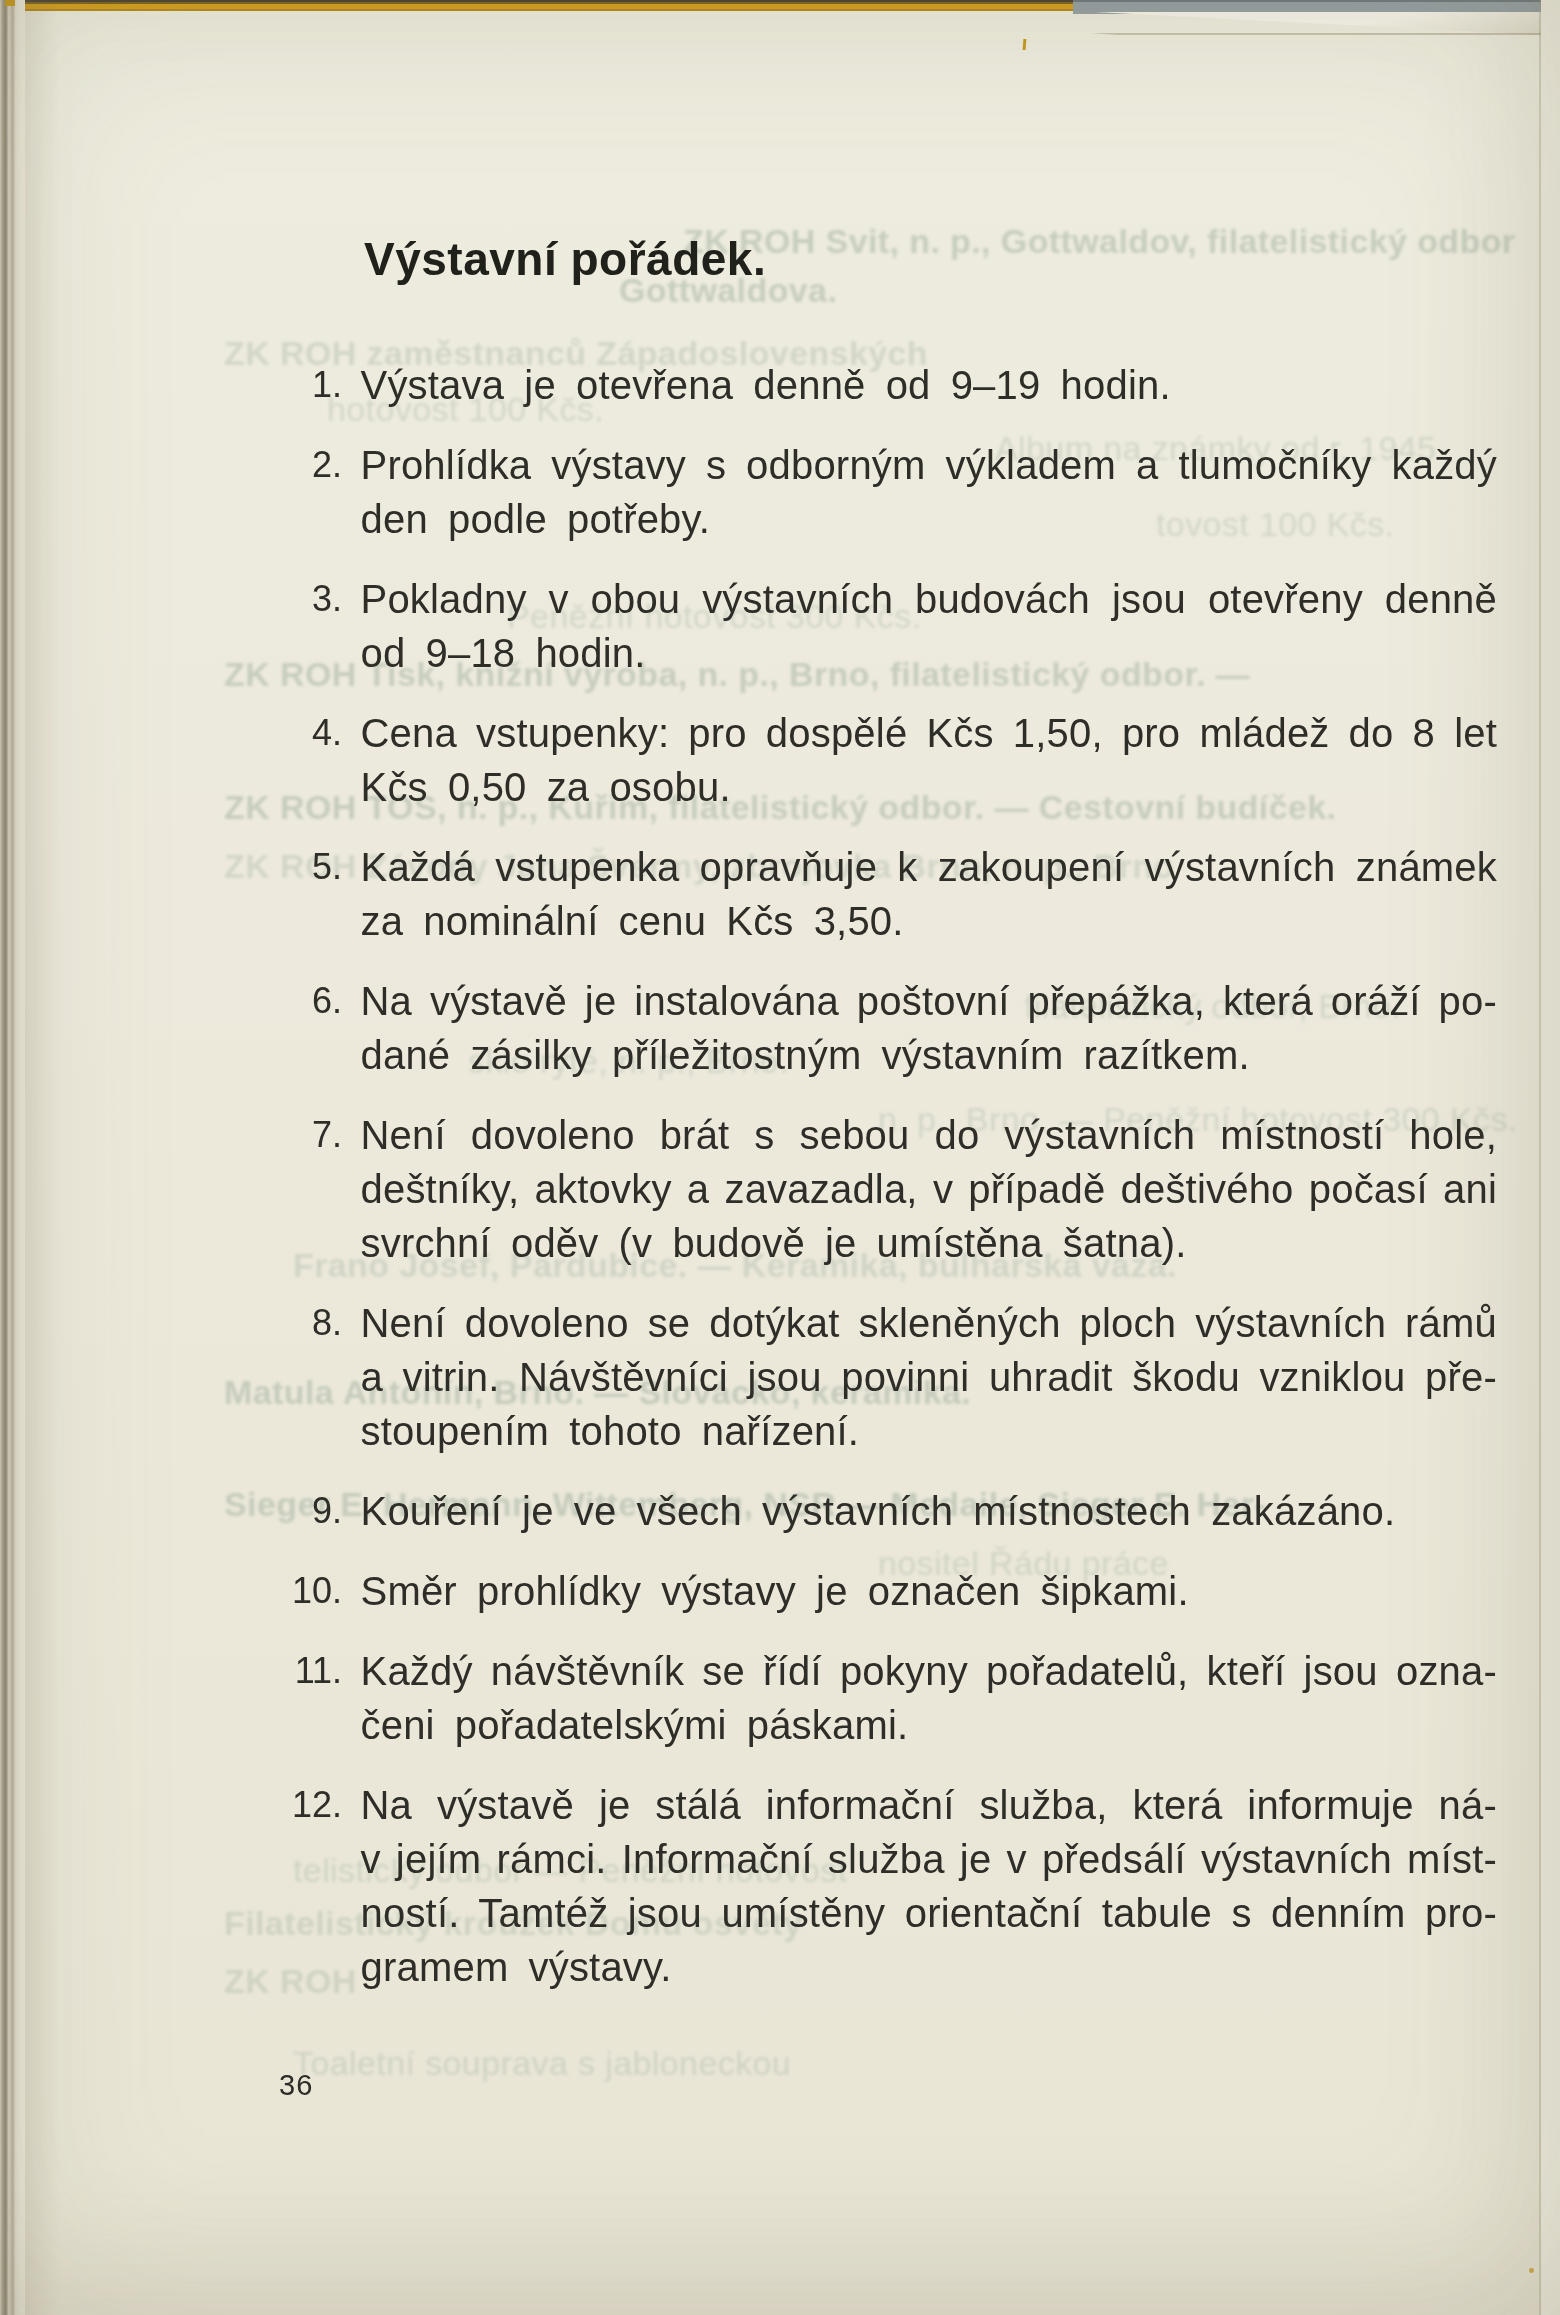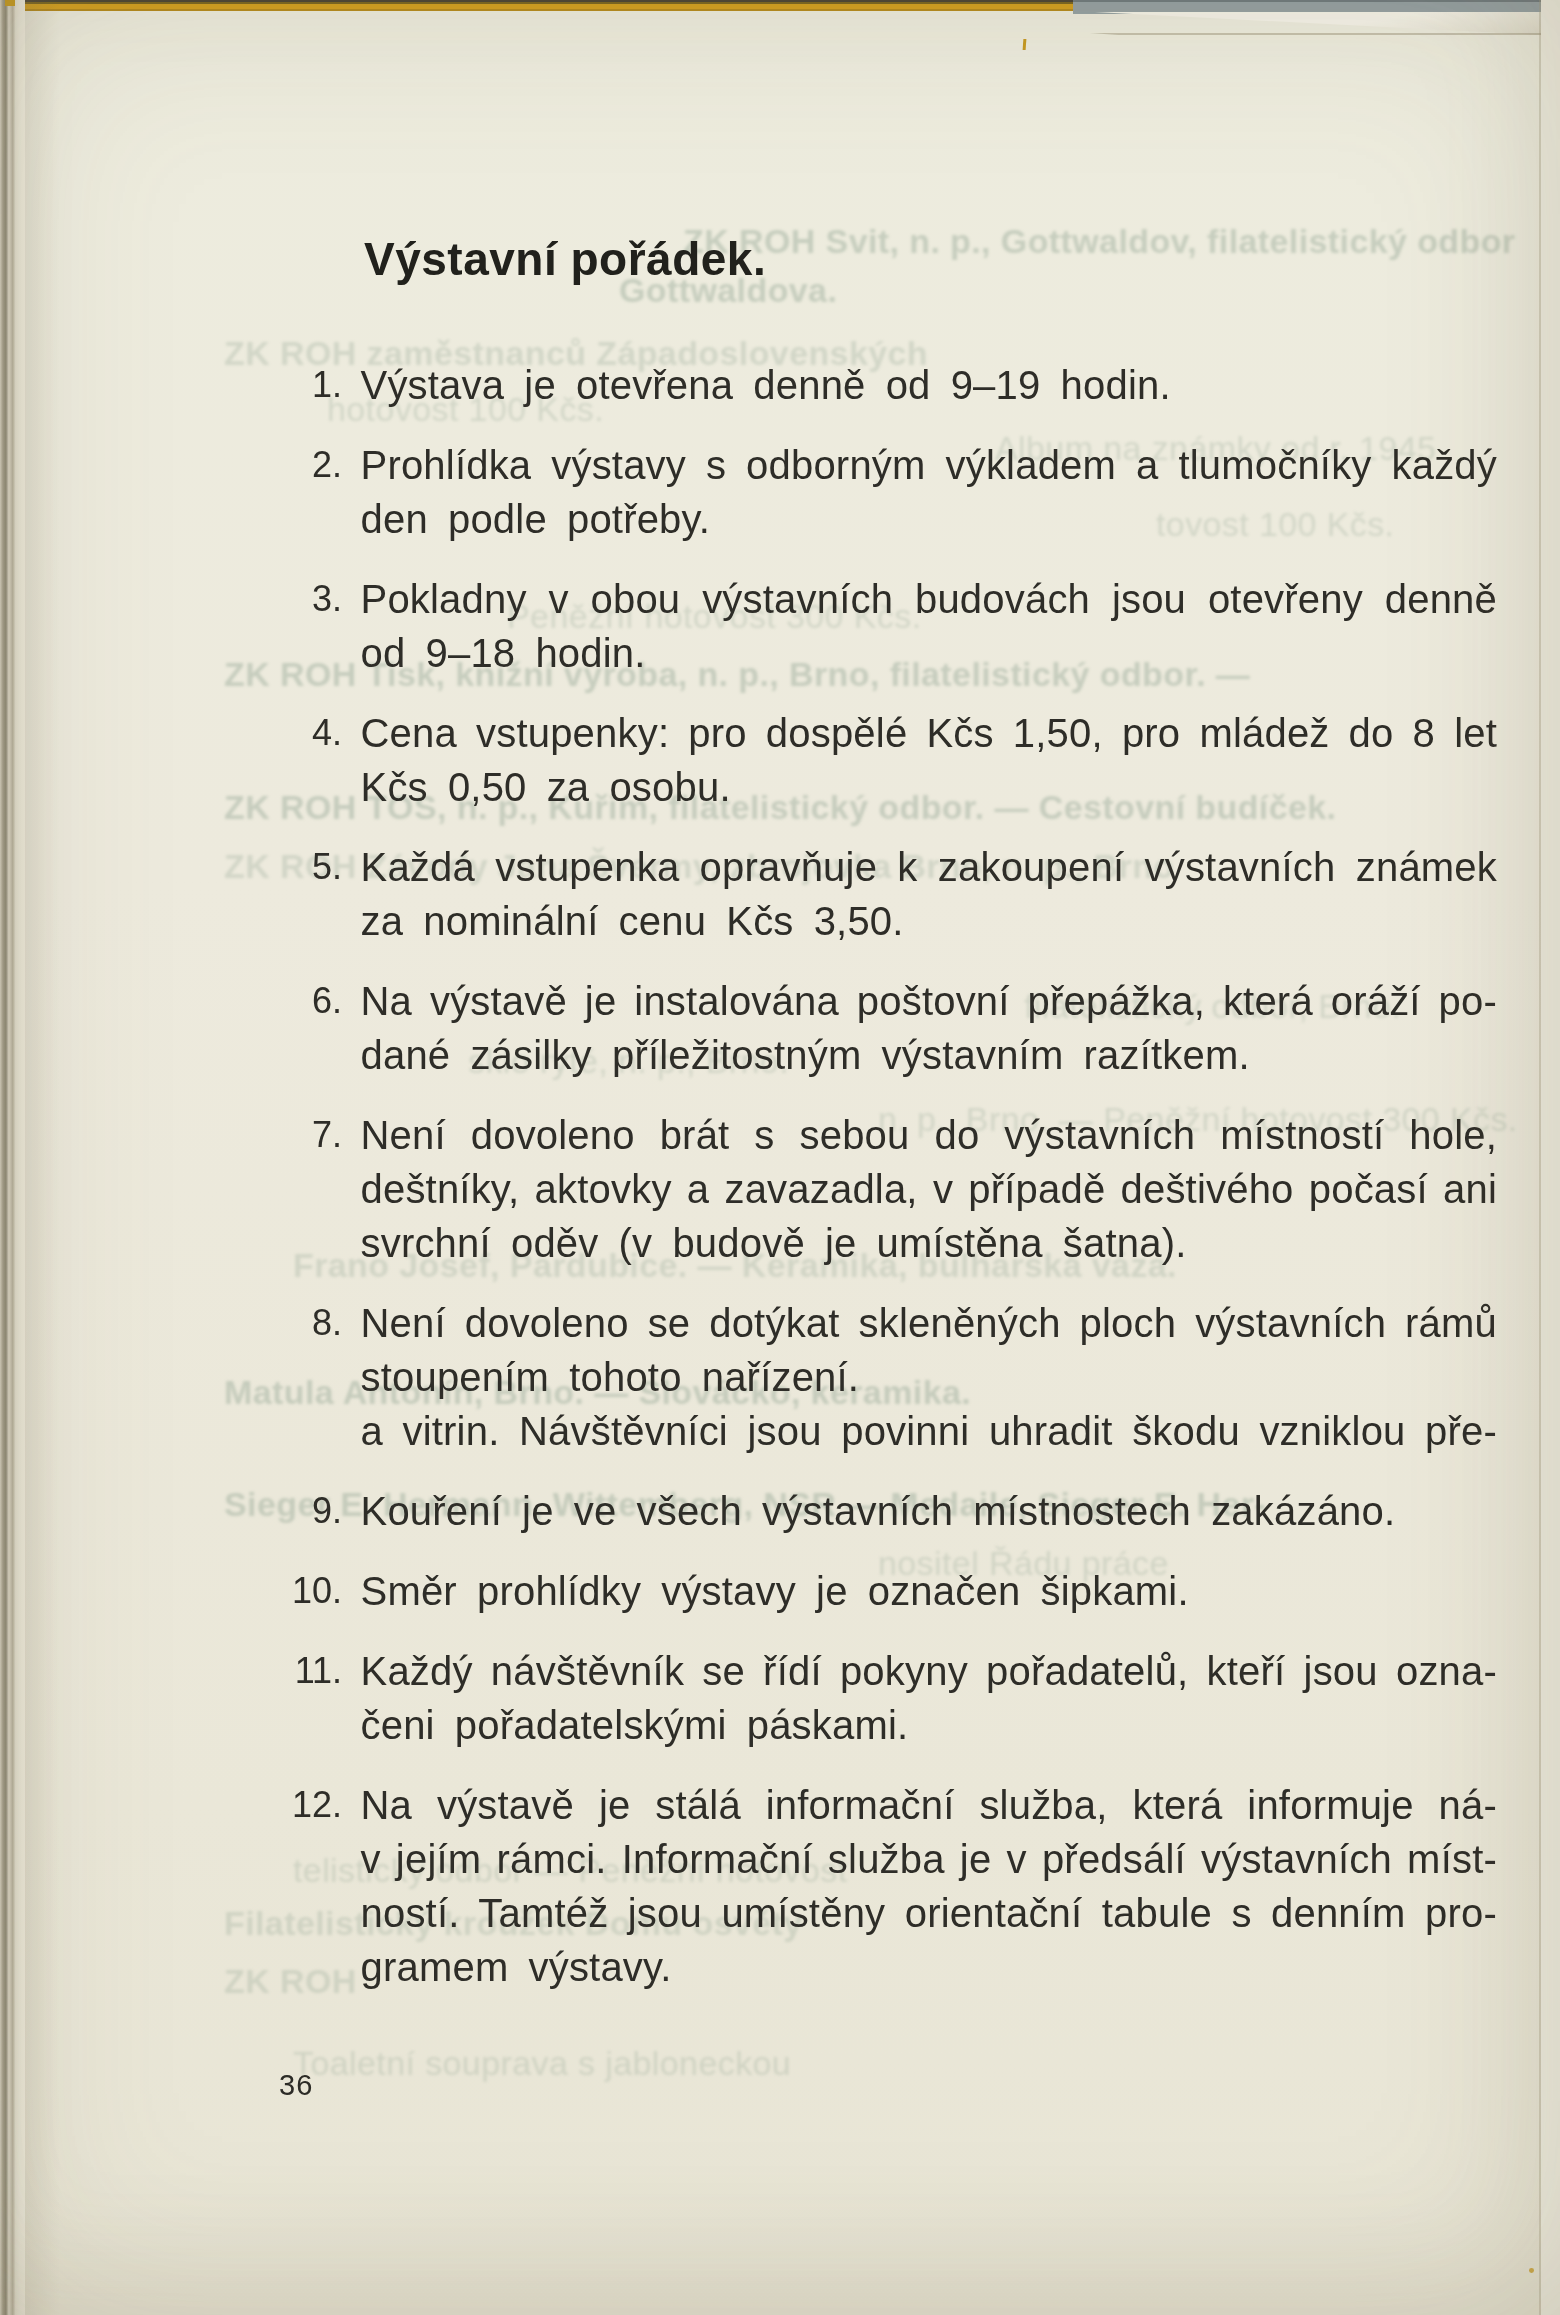--- a/index.html
+++ b/index.html
@@ -150,22 +150,22 @@
         <div class="line">Není dovoleno brát s sebou do výstavních místností hole,</div>
         <div class="line">deštníky, aktovky a zavazadla, v případě deštivého počasí ani</div>
         <div class="line last">svrchní oděv (v budově je umístěna šatna).</div>
       </div>
     </div>
 
     <div class="item">
       <div class="num">8.</div>
       <div class="txt">
         <div class="line">Není dovoleno se dotýkat skleněných ploch výstavních rámů</div>
+        <div class="line">a vitrin. Návštěvníci jsou povinni uhradit škodu vzniklou pře-</div>
         <div class="line last">stoupením tohoto nařízení.</div>
-        <div class="line">a vitrin. Návštěvníci jsou povinni uhradit škodu vzniklou pře-</div>
       </div>
     </div>
 
     <div class="item">
       <div class="num">9.</div>
       <div class="txt">
         <div class="line last">Kouření je ve všech výstavních místnostech zakázáno.</div>
       </div>
     </div>
 

